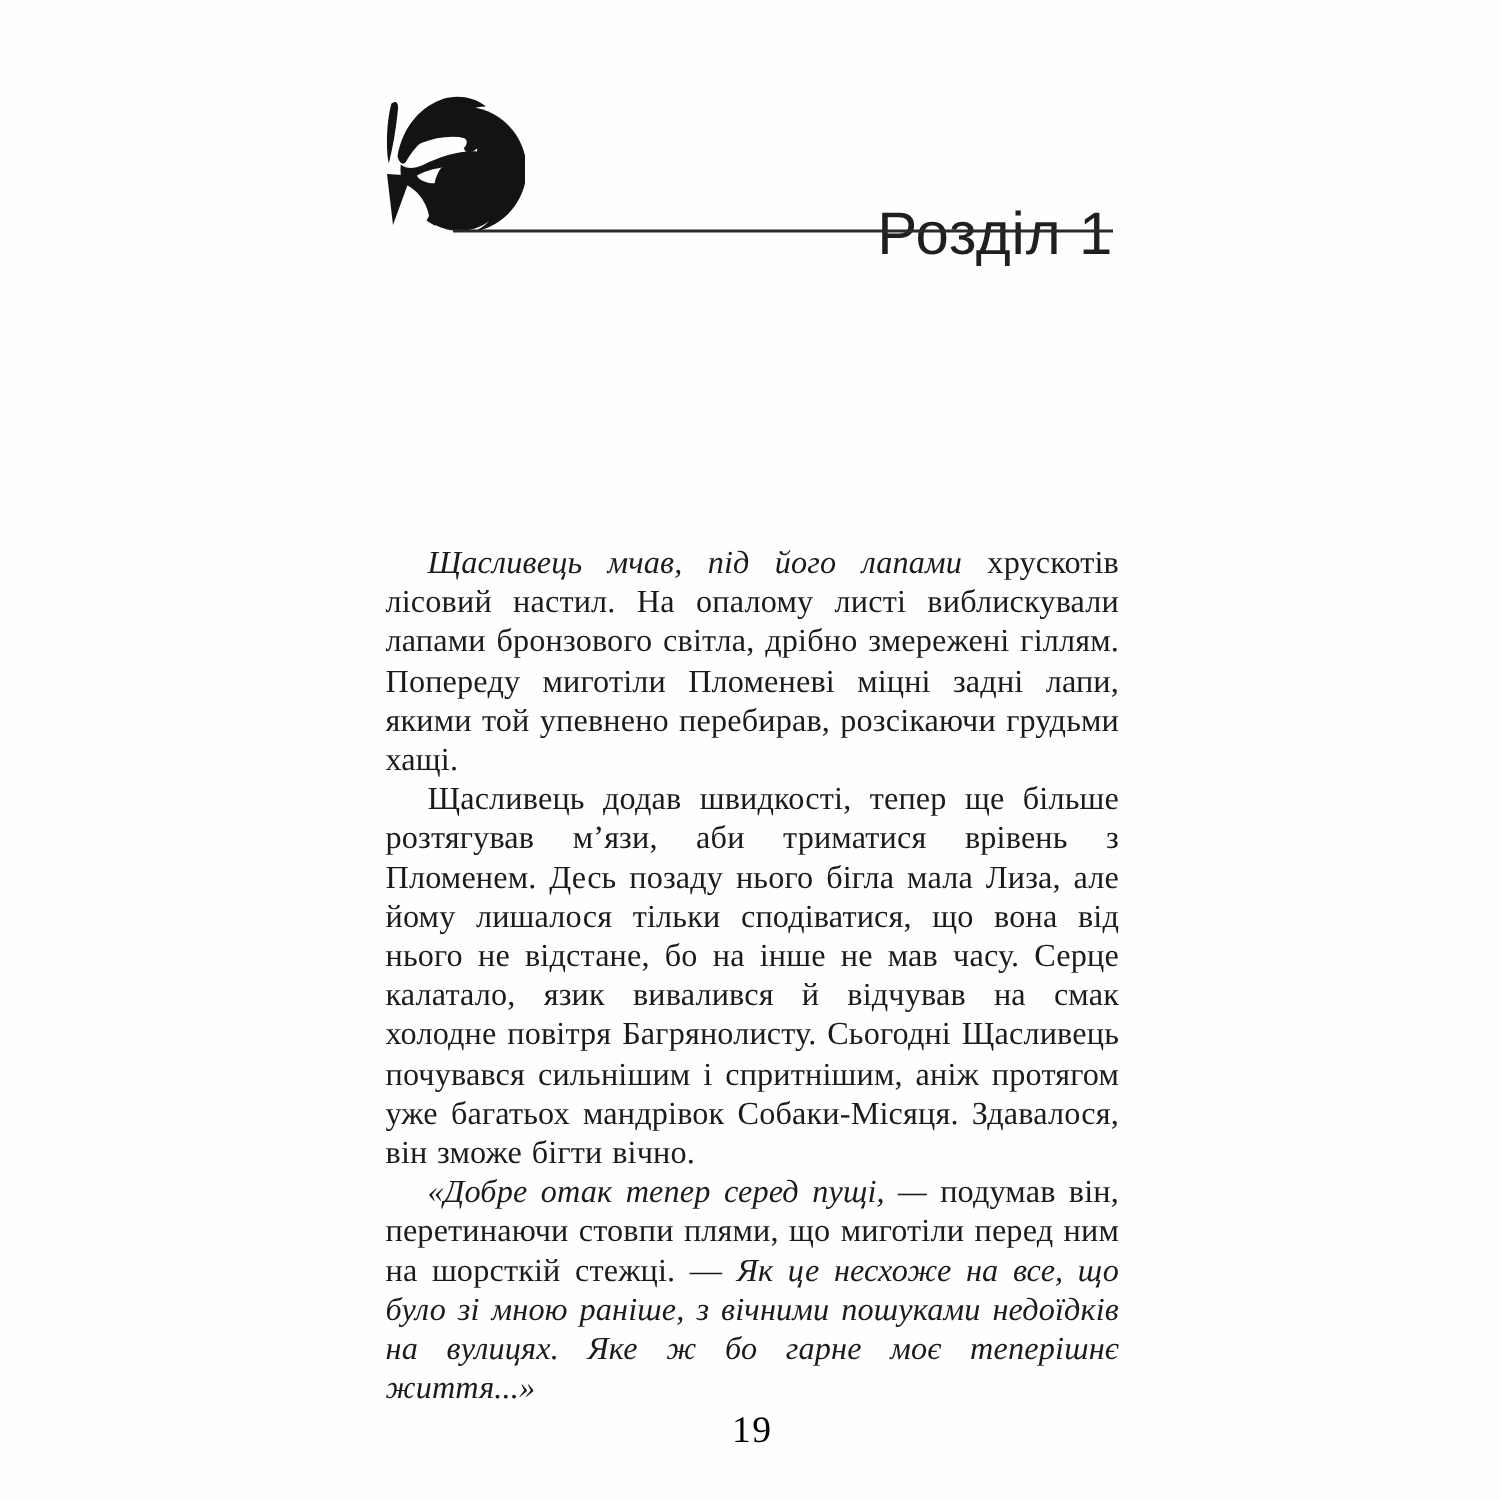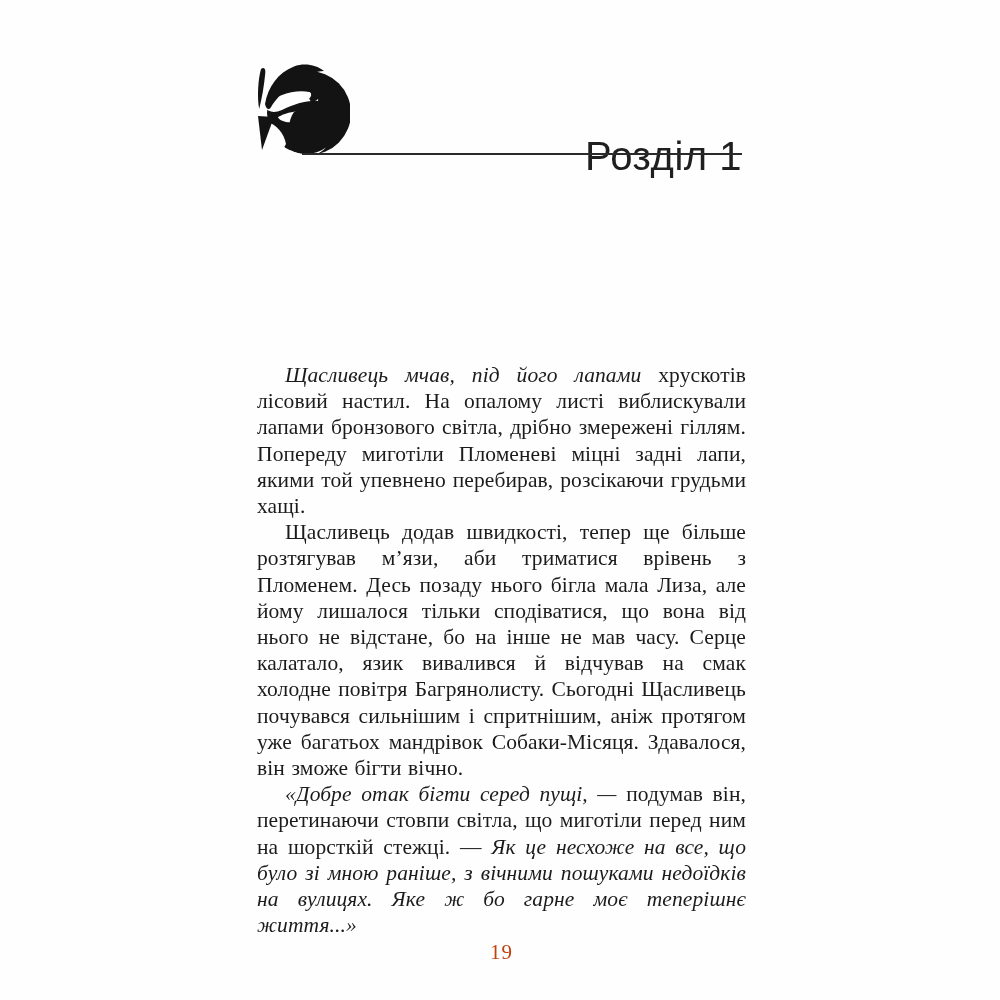--- a/index.html
+++ b/index.html
@@ -81,22 +81,22 @@
 
   .italic { font-style: italic; margin-top: 44px; }
 
   
   .page-number {
     position: absolute;
     left: 257px;
     top: 940px;
     width: 489px;
     text-align: center;
-    font-size: 21px;
-    color: #c2410c;
+    font-size: 25px;
+    color: #000000;
     letter-spacing: 1px;
   }
 </style>
 </head>
 <body>
 
 <div class="page">
 
   <div class="chapter-header">
 
@@ -124,18 +124,18 @@
     </svg>
 
     <div class="chapter-title">Розділ 1</div>
 
     <div class="header-rule"></div>
   </div>
 
   <div class="body-text">
     <p><span class="italic">Щасливець мчав, під його лапами </span><span>хрускотів лісовий настил. На опалому листі виблискували лапами бронзового світла, дрібно змережені гіллям. Попереду миготіли Пломеневі міцні задні лапи, якими той упевнено перебирав, розсікаючи грудьми хащі.</span></p>
     <p><span>Щасливець додав швидкості, тепер ще більше розтягував м’язи, аби триматися врівень з Пломенем. Десь позаду нього бігла мала Лиза, але йому лишалося тільки сподіватися, що вона від нього не відстане, бо на інше не мав часу. Серце калатало, язик вивалився й відчував на смак холодне повітря Багрянолисту. Сьогодні Щасливець почувався сильнішим і спритнішим, аніж протягом уже багатьох мандрівок Собаки-Місяця. Здавалося, він зможе бігти вічно.</span></p>
-    <p><span class="italic">«Добре отак бігти серед пущі, — </span><span>подумав він, перетинаючи стовпи світла, що миготіли перед ним на шорсткій стежці. — </span><span class="italic">Як це несхоже на все, що було зі мною раніше, з вічними пошуками недоїдків на вулицях. Яке ж бо гарне моє теперішнє життя...»</span></p>
+    <p><span class="italic">«Добре отак тепер серед пущі, — </span><span>подумав він, перетинаючи стовпи плями, що миготіли перед ним на шорсткій стежці. — </span><span class="italic">Як це несхоже на все, що було зі мною раніше, з вічними пошуками недоїдків на вулицях. Яке ж бо гарне моє теперішнє життя...»</span></p>
   </div>
 
   <div class="page-number">19</div>
 
 </div>
 
 </body></html>

